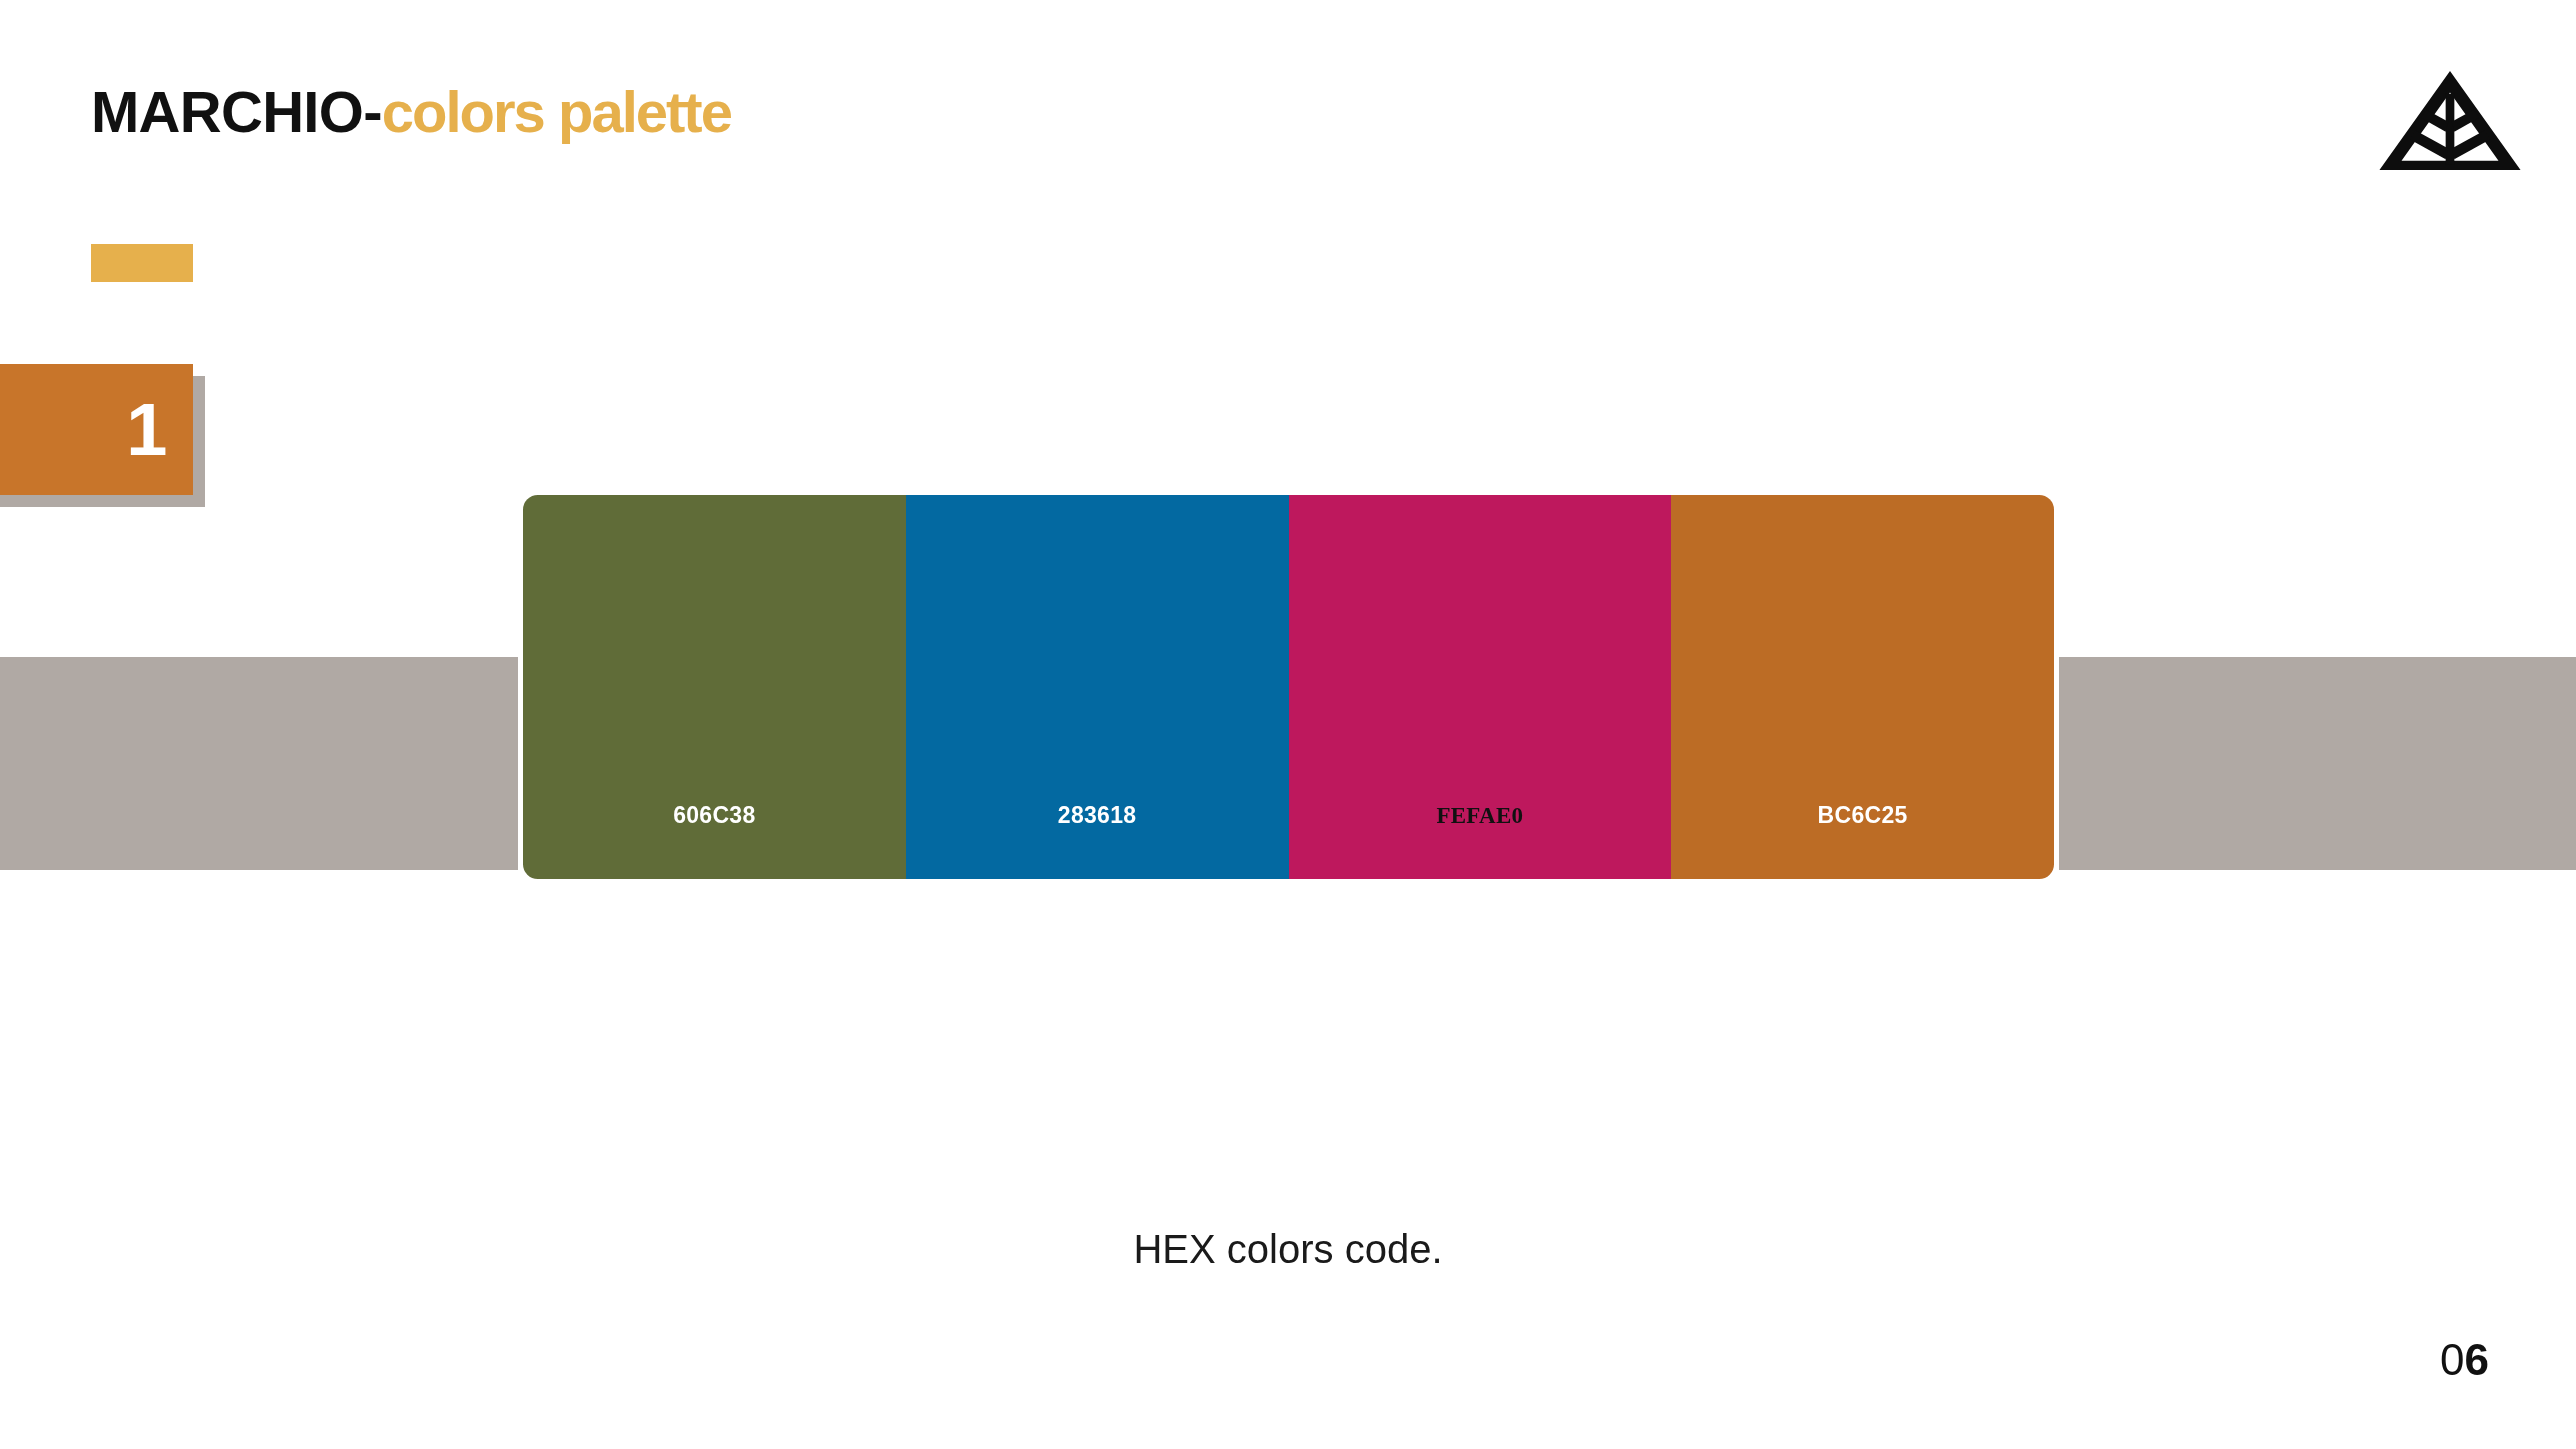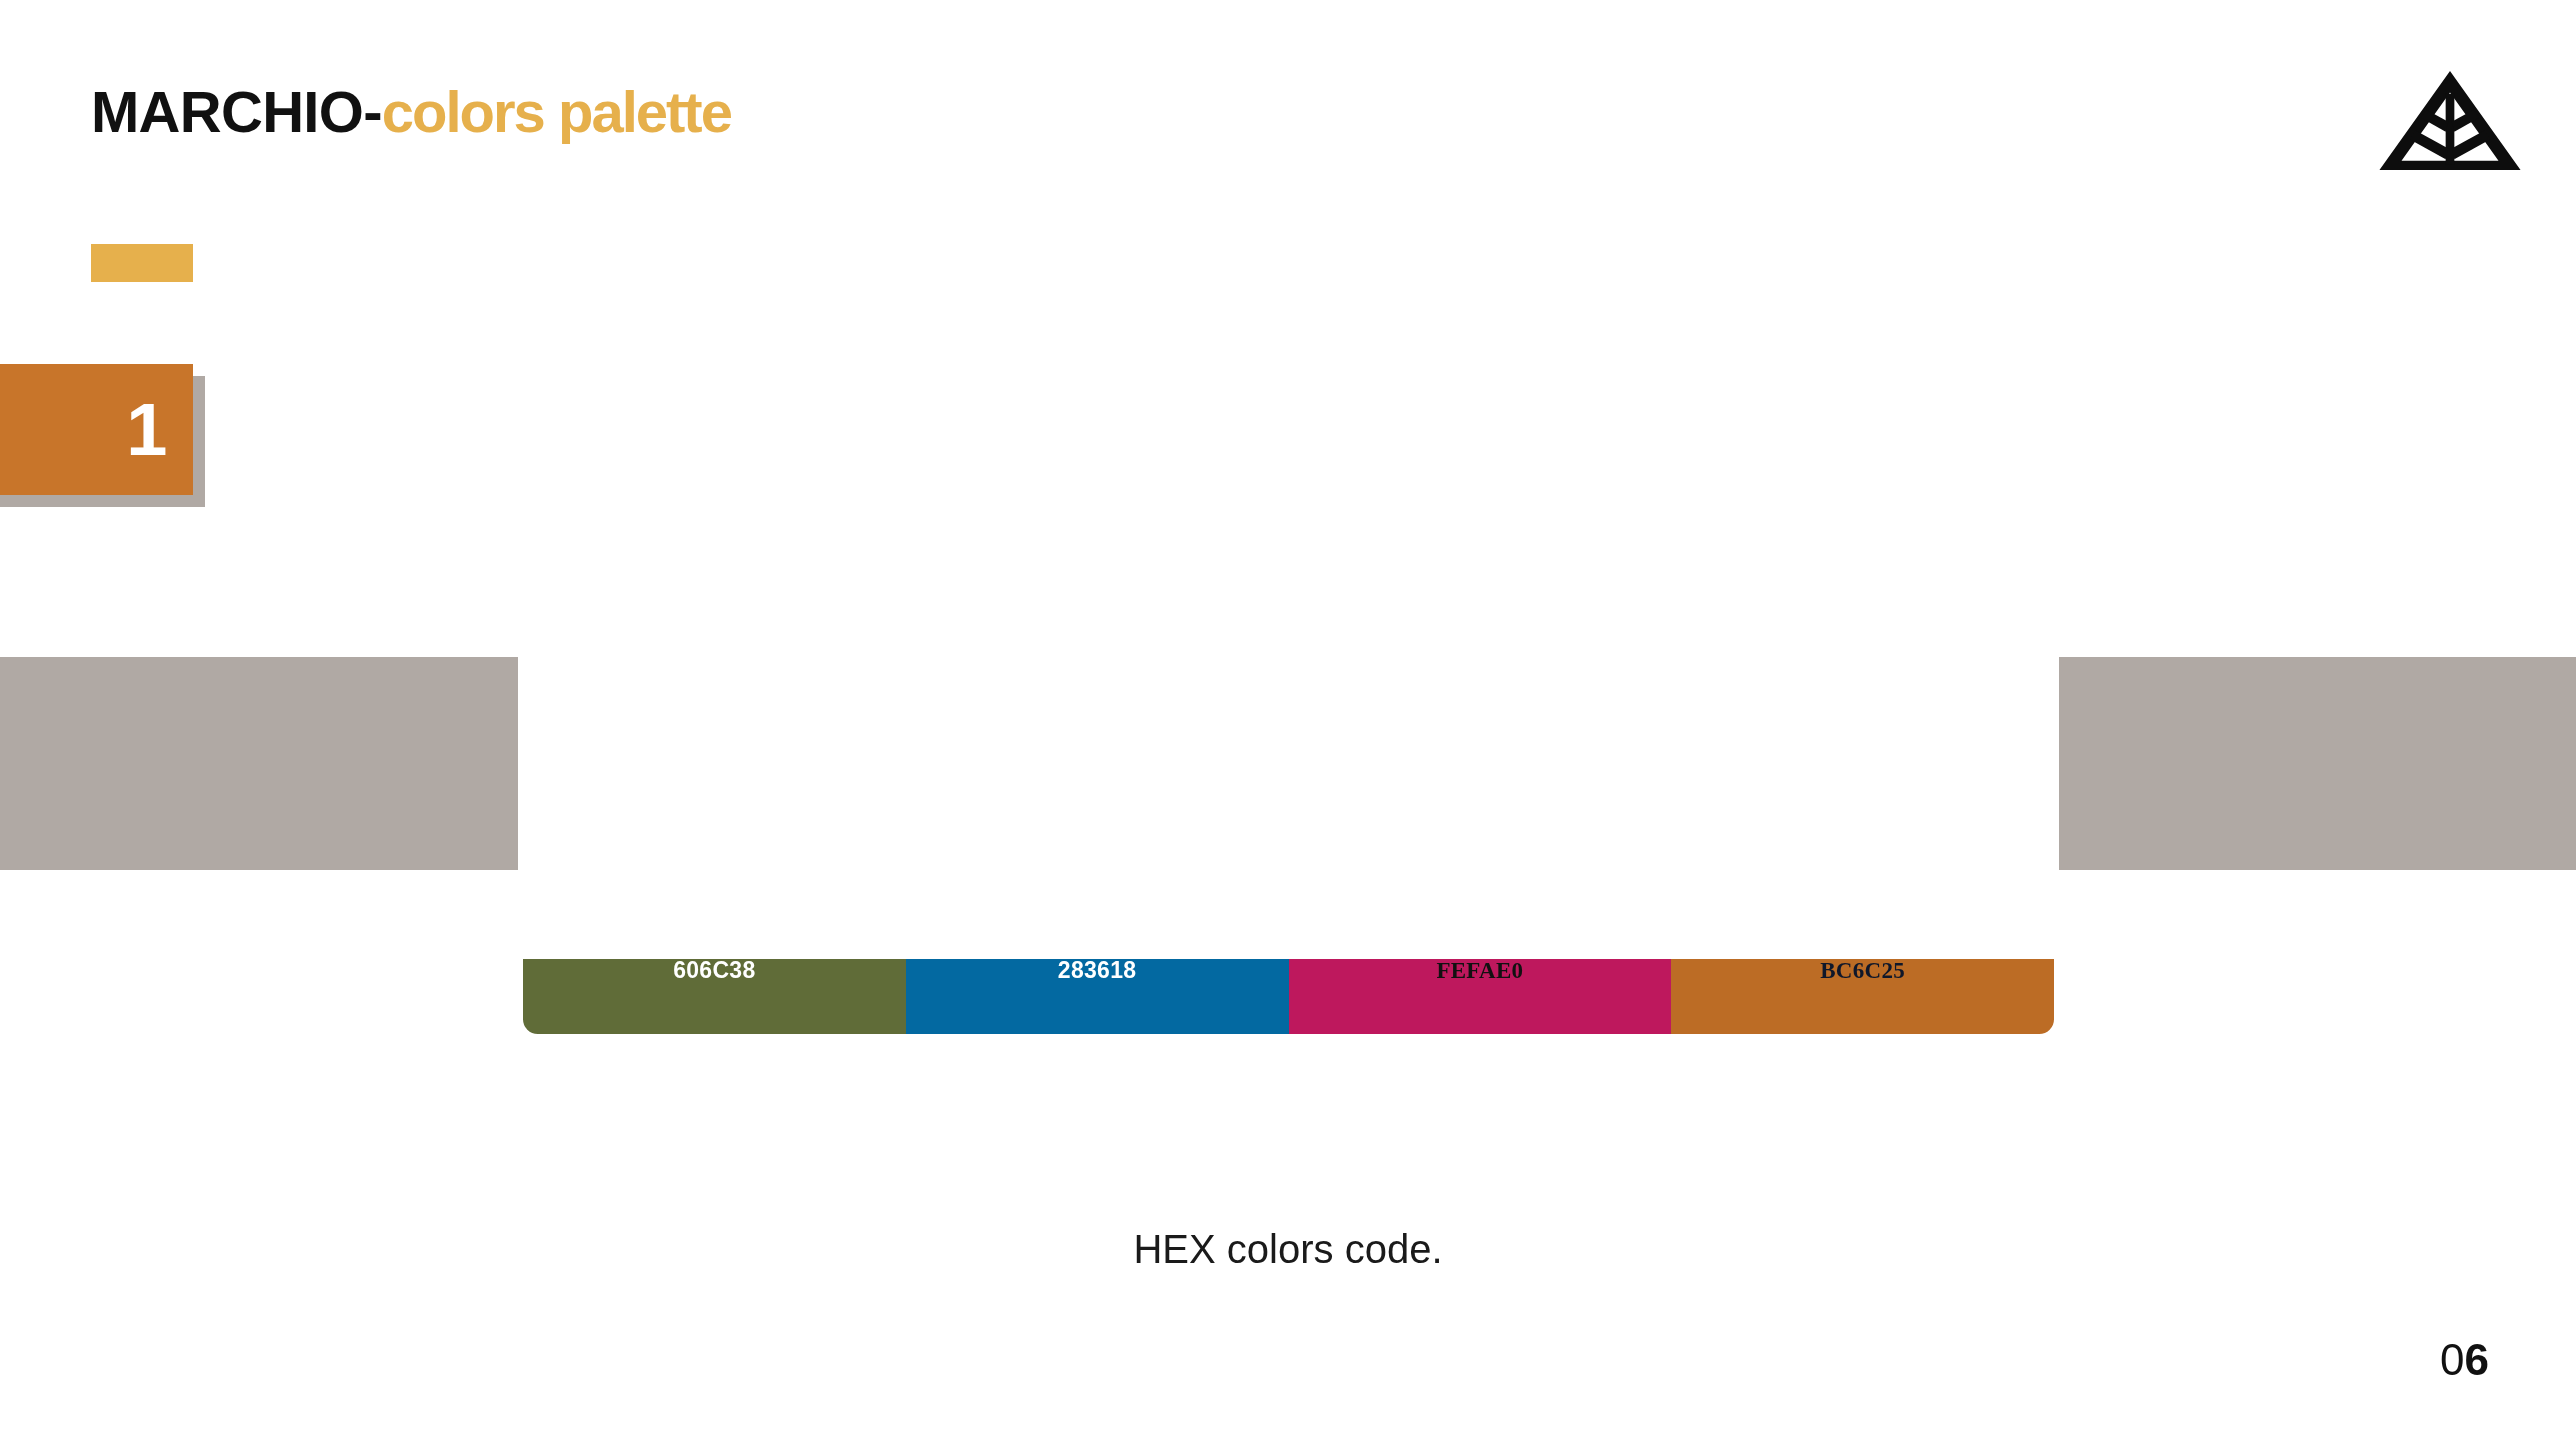--- a/index.html
+++ b/index.html
@@ -110,25 +110,24 @@
   }
   .gray-band-left { left: 0; width: 518px; }
   .gray-band-right { left: 2059px; width: 517px; }
 
   
   .palette-card {
     position: absolute;
     left: 523px;
     top: 495px;
     width: 1531px;
-    height: 539px;
+    height: 384px;
     display: flex;
     border-radius: 14.8px;
     overflow: hidden;
-    align-items: flex-end;
   }
   .swatch {
     flex: 1 1 0;
     position: relative;
     display: flex;
     align-items: flex-end;
     justify-content: center;
   }
   .swatch-label {
     margin-bottom: 52px;
@@ -199,21 +198,21 @@
     <div class="swatch" style="background: rgb(96, 108, 56);">
       <span class="swatch-label" style="color: rgb(255, 255, 255);">606C38</span>
     </div>
     <div class="swatch" style="background: #0369a1;">
       <span class="swatch-label" style="color: rgb(255, 255, 255);">283618</span>
     </div>
     <div class="swatch" style="background: #be185d; font-family: Liberation Serif, serif;">
       <span class="swatch-label" style="color: rgb(17, 17, 17);">FEFAE0</span>
     </div>
     <div class="swatch" style="background: rgb(188, 108, 37);">
-      <span class="swatch-label" style="color: #0f172a; font-family: Liberation Serif, serif;">BC6C25</span>
+      <span class="swatch-label" style="color: #ffffff;">BC6C25</span>
     </div>
   </div>
 
   <div class="caption">HEX colors code.</div>
 
   <div class="page-number">
     <span class="pg-prefix">0</span><span class="pg-digit">6</span>
   </div>
 
 </div>

